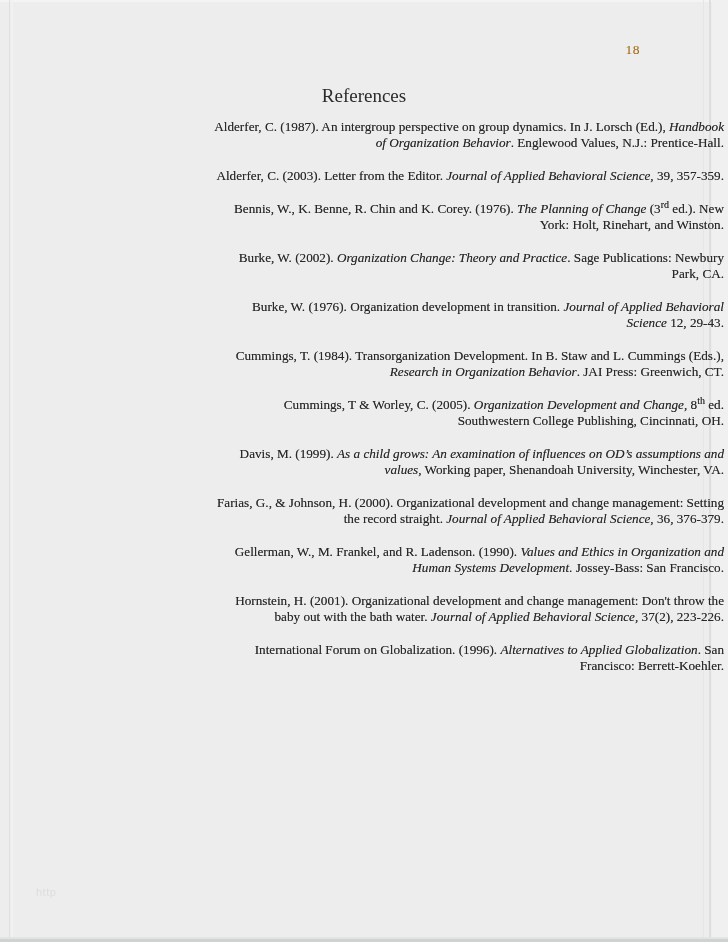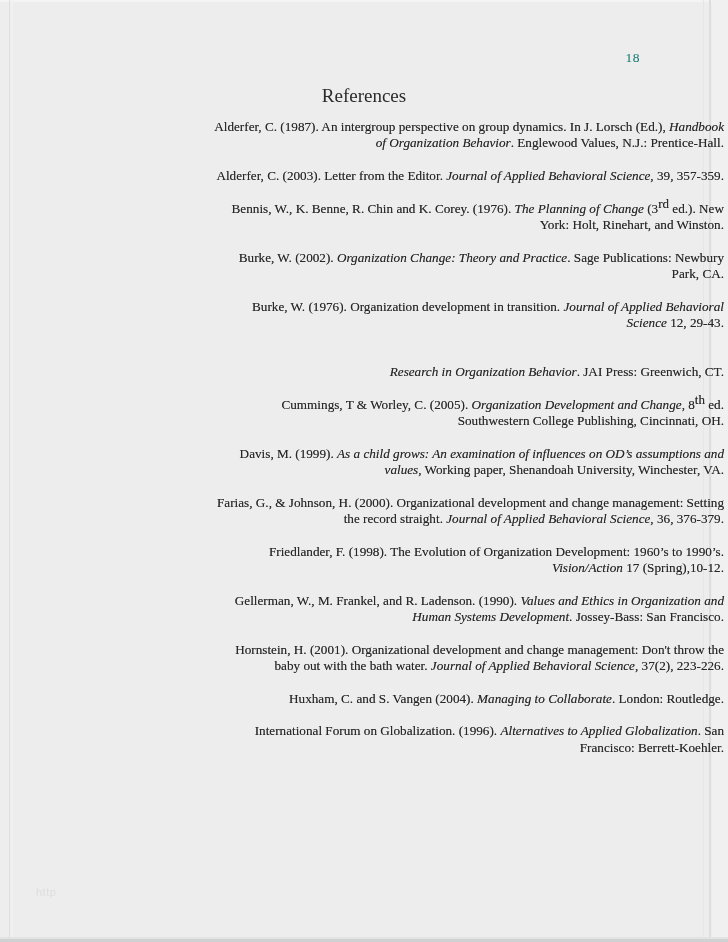--- a/index.html
+++ b/index.html
@@ -68,22 +68,21 @@
     height: 2px;
     background: #e2e4e4;
   }
 
   .page-number {
     position: absolute;
     top: 42px;
     right: 88px;
     font-size: 13.5px;
     letter-spacing: 0.5px;
-    color: #0f766e;
-    margin-top: 8px;
+    color: #a16207;
   }
   .refs-title {
     position: absolute;
     top: 85px;
     left: 0;
     width: 728px;
     margin: 0;
     text-align: center;
     font-size: 19px;
     font-weight: normal;
@@ -101,21 +100,21 @@
     text-shadow: 0 0 0.35px rgba(40,40,40,0.55);
   }
   .refs-list p.ref {
     margin: 0 0 16.4px 0;
     padding: 0;
   }
   .refs-list .it {
     font-style: italic;
   }
   .refs-list sup {
-    font-size: 13px;
+    font-size: 10px;
     line-height: 0;
     vertical-align: super;
   }
   .watermark {
     position: absolute;
     left: 36px;
     top: 886px;
     font-size: 11px;
     font-family: "Liberation Sans", sans-serif;
     color: #dddddd;
@@ -136,28 +135,26 @@
   <div class="page-number">18</div>
 
   <h1 class="refs-title">References</h1>
 
   <div class="refs-list">
       <p class="ref"><span>Alderfer, C. (1987). An intergroup perspective on group dynamics. In J. Lorsch (Ed.), </span><span class="it">Handbook</span><br><span class="it">of Organization Behavior</span><span>. Englewood Values, N.J.: Prentice-Hall.</span></p>
       <p class="ref"><span>Alderfer, C. (2003). Letter from the Editor. </span><span class="it">Journal of Applied Behavioral Science</span><span>, 39, 357-359.</span></p>
       <p class="ref"><span>Bennis, W., K. Benne, R. Chin and K. Corey. (1976). </span><span class="it">The Planning of Change</span><span> (3</span><sup>rd</sup><span> ed.). New</span><br><span>York: Holt, Rinehart, and Winston.</span></p>
       <p class="ref"><span>Burke, W. (2002). </span><span class="it">Organization Change: Theory and Practice</span><span>. Sage Publications: Newbury</span><br><span>Park, CA.</span></p>
       <p class="ref"><span>Burke, W. (1976). Organization development in transition. </span><span class="it">Journal of Applied Behavioral</span><br><span class="it">Science</span><span> 12, 29-43.</span></p>
-      <p class="ref"><br><span class="it">Research in Organization Behavior</span><span>. JAI Press: Greenwich, CT.</span></p>
+      <p class="ref"><span>Cummings, T. (1984). Transorganization Development. In B. Staw and L. Cummings (Eds.),</span><br><span class="it">Research in Organization Behavior</span><span>. JAI Press: Greenwich, CT.</span></p>
       <p class="ref"><span>Cummings, T &amp; Worley, C. (2005). </span><span class="it">Organization Development and Change</span><span>, 8</span><sup>th</sup><span> ed.</span><br><span>Southwestern College Publishing, Cincinnati, OH.</span></p>
       <p class="ref"><span>Davis, M. (1999). </span><span class="it">As a child grows: An examination of influences on OD’s assumptions and</span><br><span class="it">values</span><span>, Working paper, Shenandoah University, Winchester, VA.</span></p>
       <p class="ref"><span>Farias, G., &amp; Johnson, H. (2000). Organizational development and change management: Setting</span><br><span>the record straight. </span><span class="it">Journal of Applied Behavioral Science</span><span>, 36, 376-379.</span></p>
-      <p class="ref"><span>Friedlander, F. (1998). The Evolution of Organization Development: 1960’s to 1990’s.</span><br><span class="it">Vision/Action</span><span> 17 (Spring),10-12.</span></p>
       <p class="ref"><span>Gellerman, W., M. Frankel, and R. Ladenson. (1990). </span><span class="it">Values and Ethics in Organization and</span><br><span class="it">Human Systems Development</span><span>. Jossey-Bass: San Francisco.</span></p>
       <p class="ref"><span>Hornstein, H. (2001). Organizational development and change management: Don't throw the</span><br><span>baby out with the bath water. </span><span class="it">Journal of Applied Behavioral Science</span><span>, 37(2), 223-226.</span></p>
-      <p class="ref"><span>Huxham, C. and S. Vangen (2004). </span><span class="it">Managing to Collaborate</span><span>. London: Routledge.</span></p>
       <p class="ref"><span>International Forum on Globalization. (1996). </span><span class="it">Alternatives to Applied Globalization</span><span>. San</span><br><span>Francisco: Berrett-Koehler.</span></p>
     </div>
 
   <div class="watermark">http</div>
 
   <div class="edge-bottom-line"></div>
   <div class="edge-bottom-strip"></div>
 </div>
 
 </body></html>

